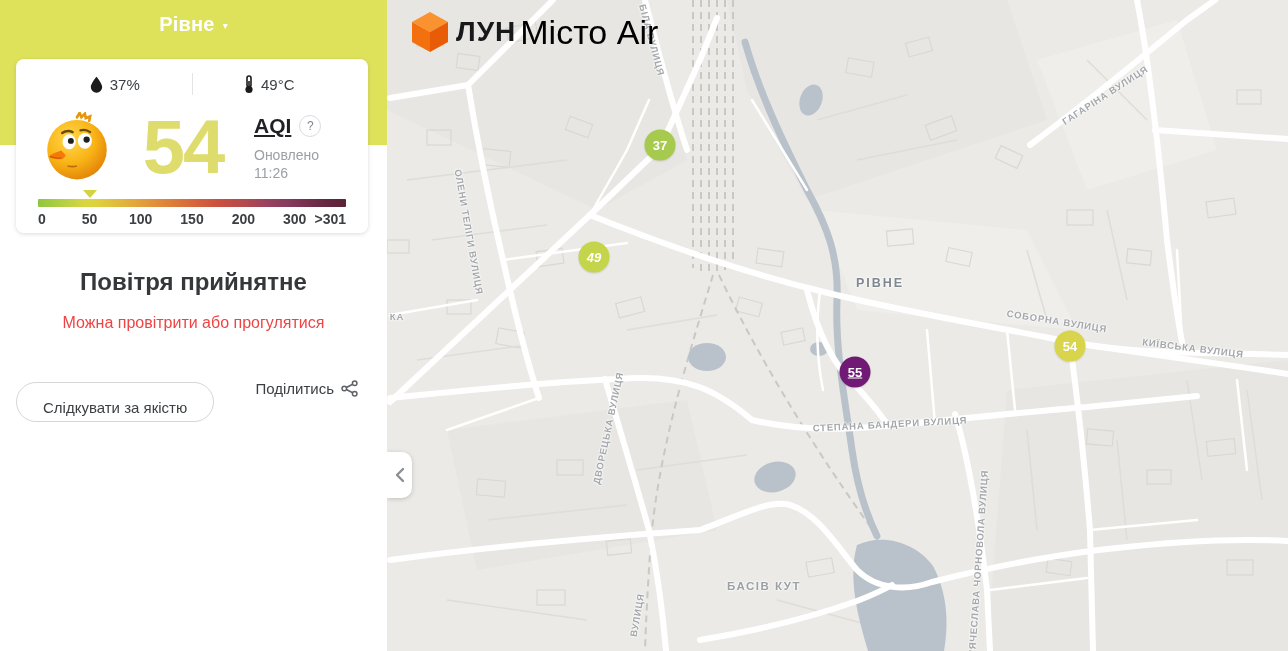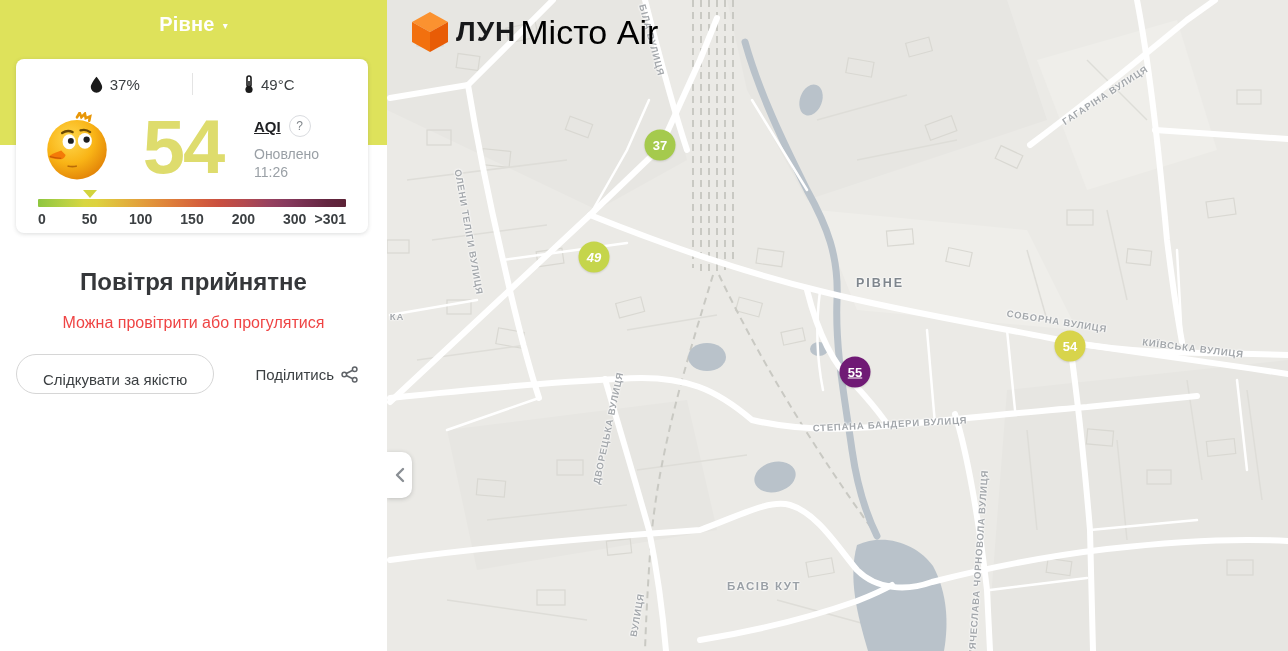--- a/index.html
+++ b/index.html
@@ -18,38 +18,38 @@
   .stats-row { display:flex; align-items:center; height:30px; position:relative; }
   .stat { flex:1; display:flex; align-items:center; justify-content:center; gap:7px; font-size:15px; color:#3c4043; }
   .stat svg { display:block; }
   .stats-divider { width:1px; height:22px; background:#e4e4e4; }
 
   .main-row { display:flex; align-items:center; margin-top:4px; height:88px; }
   .mascot { width:70px; height:70px; flex:0 0 70px; margin-left:4px; }
   .aqi-number { flex:1; text-align:center; font-size:76px; font-weight:bold; color:var(--aqi-color,#dedc6d); letter-spacing:-2px; line-height:80px; }
   .aqi-meta { width:92px; padding-top:2px; }
   .aqi-link-row { display:flex; align-items:center; gap:8px; }
-  .aqi-link { font-size:15px; font-weight:bold; color:#202124; text-decoration:underline; cursor:pointer; }
+  .aqi-link { font-size:21px; font-weight:bold; color:#202124; text-decoration:underline; cursor:pointer; }
   .help-btn { width:22px; height:22px; border-radius:50%; border:1px solid #dadce0; color:#80868b; font-size:12px;
               display:flex; align-items:center; justify-content:center; background:#fff; cursor:pointer; }
   .updated { margin-top:8px; font-size:14px; color:#9aa0a6; line-height:18px; }
 
   .scale { position:relative; margin-top:8px; }
   .scale-pointer { position:absolute; top:-9px; width:0; height:0; border-left:7px solid transparent; border-right:7px solid transparent;
                    border-top:8px solid #d2d43e; transform:translateX(-50%); }
   .scale-bar { height:8px; border-radius:1px; }
   .scale-labels { position:relative; height:18px; margin-top:4px; font-size:14px; font-weight:bold; color:#3c4043; }
   .scale-labels span { position:absolute; top:0; white-space:nowrap; }
 
   .status-title { position:absolute; left:0; top:268px; width:100%; text-align:center; font-size:24px; font-weight:bold; color:#35373a; }
   .status-subtitle { position:absolute; left:0; top:314px; width:100%; text-align:center; font-size:16px; color:#ef4444; }
 
   .actions-row { position:absolute; left:16px; top:354px; width:352px; display:flex; align-items:center; justify-content:space-between; }
   .follow-btn { height:40px; padding:16px 26px; border:1px solid #d6d6d6; border-radius:22px; background:#fff;
-                font-size:15px; color:#3c4043; font-family:"Liberation Sans",sans-serif; cursor:pointer; }
+                font-size:15px; color:#3c4043; font-family:"Liberation Sans",sans-serif; cursor:pointer;margin-top:28px; }
   .share-link { display:flex; align-items:center; gap:7px; font-size:15px; color:#3c4043; cursor:pointer; margin-right:10px; }
 
   
   .map { position:absolute; left:387px; top:0; width:901px; height:651px; background:#ebeae6; overflow:hidden; }
   .map svg.base { position:absolute; left:0; top:0; }
 
   .map-label { position:absolute; white-space:nowrap; color:#a4a8ac; font-size:9.5px; letter-spacing:.8px; font-weight:bold;
                text-shadow:0 0 2px #fff,0 0 2px #fff,0 0 3px #fff; transform-origin:center; }
   .map-label.city { color:#7f868d; font-size:12.5px; letter-spacing:2px; }
   .map-label.area { color:#9aa0a6; font-size:11.5px; letter-spacing:1.5px; font-weight:bold; }

